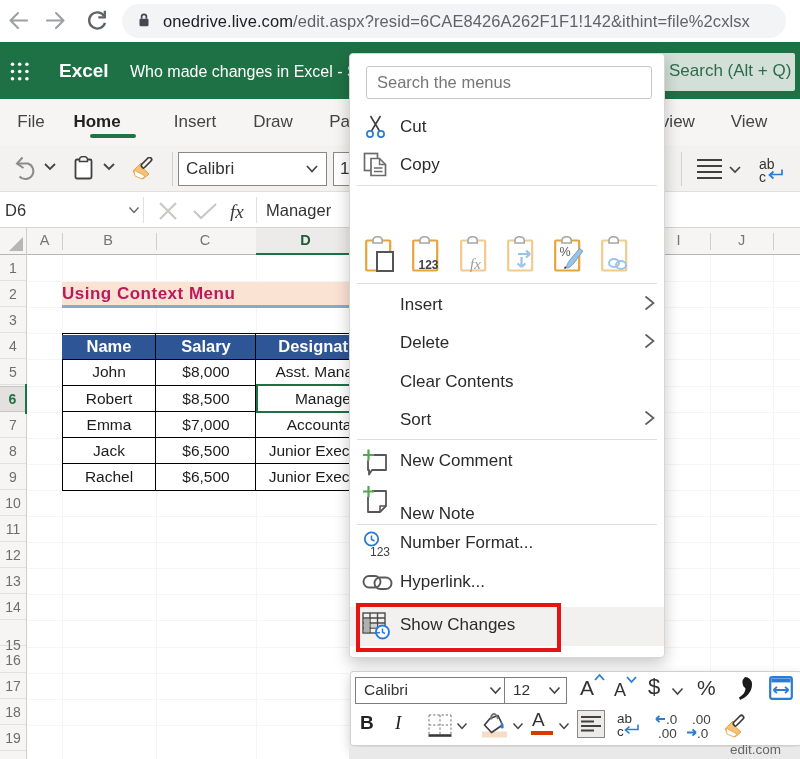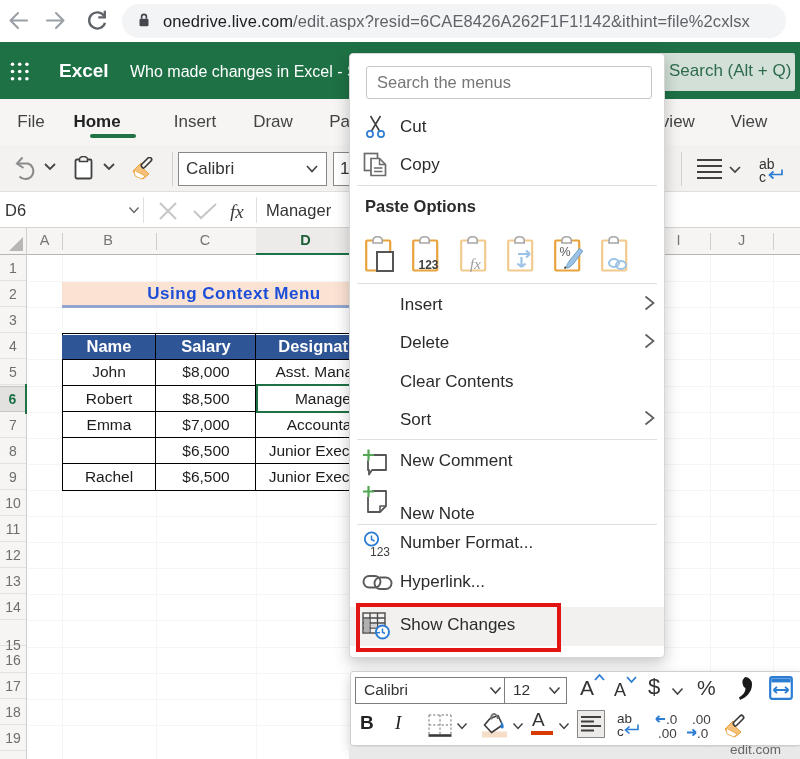--- a/index.html
+++ b/index.html
@@ -182,41 +182,42 @@
     <div class="abs" style="left:27px;top:672.6px;width:773px;height:1px;background:#f6f5f4;"></div>
     <div class="abs" style="left:27px;top:698.7px;width:773px;height:1px;background:#f6f5f4;"></div>
     <div class="abs" style="left:27px;top:724.8px;width:773px;height:1px;background:#f6f5f4;"></div>
     <div class="abs" style="left:62px;top:255px;width:1px;height:504px;background:#f6f5f4;"></div>
     <div class="abs" style="left:156px;top:255px;width:1px;height:504px;background:#f6f5f4;"></div>
     <div class="abs" style="left:256px;top:255px;width:1px;height:504px;background:#f6f5f4;"></div>
     <div class="abs" style="left:710px;top:255px;width:1px;height:504px;background:#f6f5f4;"></div>
     <div class="abs" style="left:773px;top:255px;width:1px;height:504px;background:#f6f5f4;"></div>
 <div class="abs" style="left:62px;top:282px;width:333px;height:23.3px;background:#fbe3d4;"></div>
 <div class="abs" style="left:62px;top:305.3px;width:333px;height:2.6px;background:#93a5ce;"></div>
-<div class="abs" style="left:62px;top:283.5px;width:344px;height:21px;text-align:center;font-size:17px;font-weight:bold;color:#1d4ed8;letter-spacing:0.5px;">Using Context Menu</div>
+<div class="abs" style="left:62px;top:283.5px;width:344px;height:21px;font-size:17px;font-weight:bold;color:#be185d;letter-spacing:0.5px;">Using Context Menu</div>
 <div class="abs" style="left:62px;top:333.3px;width:295px;height:157.6px;border:1.4px solid #000;border-right:none;box-sizing:border-box;background:#fff;"></div>
     <div class="abs" style="left:62px;top:334.5px;width:295px;height:24.9px;background:#2e5596;"></div>
     <div class="abs ctr" style="left:62px;top:333.3px;width:94px;height:26.1px;font-size:16.5px;font-weight:bold;color:#fff;">Name</div>
     <div class="abs ctr" style="left:156px;top:333.3px;width:100px;height:26.1px;font-size:16.5px;font-weight:bold;color:#fff;">Salary</div>
     <div class="abs ctr" style="left:256px;top:333.3px;width:139px;height:26.1px;font-size:16.5px;font-weight:bold;color:#fff;">Designation</div>
     <div class="abs" style="left:155px;top:333.3px;width:1.4px;height:156.6px;background:#000;"></div>
     <div class="abs" style="left:255px;top:333.3px;width:1.4px;height:156.6px;background:#000;"></div>
     <div class="abs" style="left:62px;top:358.7px;width:295px;height:1.4px;background:#000;"></div>
     <div class="abs ctr" style="left:62px;top:359.4px;width:94px;height:26.1px;font-size:15.5px;color:#1c1c1c;">John</div>
     <div class="abs ctr" style="left:156px;top:359.4px;width:100px;height:26.1px;font-size:15.5px;color:#1c1c1c;">$8,000</div>
     <div class="abs ctr" style="left:256px;top:359.4px;width:139px;height:26.1px;font-size:15.5px;color:#1c1c1c;">Asst. Manager</div>
     <div class="abs" style="left:62px;top:384.8px;width:295px;height:1.4px;background:#000;"></div>
     <div class="abs ctr" style="left:62px;top:385.5px;width:94px;height:26.1px;font-size:15.5px;color:#1c1c1c;">Robert</div>
     <div class="abs ctr" style="left:156px;top:385.5px;width:100px;height:26.1px;font-size:15.5px;color:#1c1c1c;">$8,500</div>
     <div class="abs ctr" style="left:256px;top:385.5px;width:139px;height:26.1px;font-size:15.5px;color:#1c1c1c;">Manager</div>
     <div class="abs" style="left:62px;top:410.9px;width:295px;height:1.4px;background:#000;"></div>
     <div class="abs ctr" style="left:62px;top:411.6px;width:94px;height:26.1px;font-size:15.5px;color:#1c1c1c;">Emma</div>
     <div class="abs ctr" style="left:156px;top:411.6px;width:100px;height:26.1px;font-size:15.5px;color:#1c1c1c;">$7,000</div>
     <div class="abs ctr" style="left:256px;top:411.6px;width:139px;height:26.1px;font-size:15.5px;color:#1c1c1c;">Accountant</div>
     <div class="abs" style="left:62px;top:437.0px;width:295px;height:1.4px;background:#000;"></div>
+    <div class="abs ctr" style="left:62px;top:437.7px;width:94px;height:26.1px;font-size:15.5px;color:#1c1c1c;">Jack</div>
     <div class="abs ctr" style="left:156px;top:437.7px;width:100px;height:26.1px;font-size:15.5px;color:#1c1c1c;">$6,500</div>
     <div class="abs ctr" style="left:256px;top:437.7px;width:139px;height:26.1px;font-size:15.5px;color:#1c1c1c;">Junior Executive</div>
     <div class="abs" style="left:62px;top:463.1px;width:295px;height:1.4px;background:#000;"></div>
     <div class="abs ctr" style="left:62px;top:463.8px;width:94px;height:26.1px;font-size:15.5px;color:#1c1c1c;">Rachel</div>
     <div class="abs ctr" style="left:156px;top:463.8px;width:100px;height:26.1px;font-size:15.5px;color:#1c1c1c;">$6,500</div>
     <div class="abs ctr" style="left:256px;top:463.8px;width:139px;height:26.1px;font-size:15.5px;color:#1c1c1c;">Junior Executive</div>
     <div class="abs" style="left:256px;top:384.3px;width:110px;height:28.5px;border:2.2px solid #1e7145;border-right:none;box-sizing:border-box;"></div>
 <div class="abs" style="left:349px;top:53px;width:316px;height:605px;background:#fff;border:1px solid #d6d6d6;border-radius:4px;box-shadow:0 6px 16px rgba(0,0,0,0.22);box-sizing:border-box;"></div>
 <div class="abs" style="left:366px;top:66px;width:286px;height:33px;background:#fff;border:1px solid #c8c6c4;border-radius:3px;box-sizing:border-box;"></div>
 <div class="abs" style="left:377px;top:73px;font-size:16.5px;color:#767676;">Search the menus</div>
@@ -230,21 +231,20 @@
 </svg>
 <svg class="abs" style="left:363px;top:152px;" width="25" height="25" viewBox="0 0 25 25">
   <rect x="1.5" y="1.5" width="13" height="17" stroke="#6b6b6b" stroke-width="1.7" fill="#fff"></rect>
   <path d="M8 6.5 H16.5 L22.5 12.5 V23.5 H8 Z" stroke="#6b6b6b" stroke-width="1.7" fill="#fff"></path>
   <path d="M16.5 6.5 V12.5 H22.5" stroke="#6b6b6b" stroke-width="1.4" fill="none"></path>
   <path d="M11 16 H19.5 M11 19.5 H19.5" stroke="#6b6b6b" stroke-width="1.3"></path>
 </svg>
 <div class="abs" style="left:400px;top:116.0px;height:22px;line-height:22px;font-size:17.0px;color:#2b2b2b;">Cut</div>
     <div class="abs" style="left:400px;top:154.0px;height:22px;line-height:22px;font-size:17.0px;color:#2b2b2b;text-align:center;">Copy</div>
     <div class="abs" style="left:357px;top:184.5px;width:300px;height:1px;background:#e1dfdd;"></div>
-    <div class="abs" style="left:365px;top:195px;height:22px;line-height:22px;font-size:16.5px;font-weight:bold;color:#2b2b2b;">Paste Options</div>
     <svg class="abs" style="left:365px;top:236px;" width="31" height="37" viewBox="0 0 31 37">
       <rect x="1.2" y="4.5" width="24" height="30" rx="1" stroke="#e8a33d" stroke-width="2.2" fill="#fff"></rect>
       <path d="M8 4.5 C8 1.5 11 0.8 12.6 0.8 C14.2 0.8 17.2 1.5 17.2 4.5 L17.2 7 L8 7 Z" fill="#fff" stroke="#a6a6a6" stroke-width="1.6"></path>
       <rect x="12" y="16" width="16" height="19" stroke="#555" stroke-width="2" fill="#fff"></rect>
     </svg>
     <svg class="abs" style="left:412px;top:236px;" width="31" height="37" viewBox="0 0 31 37">
       <rect x="1.2" y="4.5" width="24" height="30" rx="1" stroke="#e8a33d" stroke-width="2.2" fill="#fff"></rect>
       <path d="M8 4.5 C8 1.5 11 0.8 12.6 0.8 C14.2 0.8 17.2 1.5 17.2 4.5 L17.2 7 L8 7 Z" fill="#fff" stroke="#a6a6a6" stroke-width="1.6"></path>
       <text x="6.5" y="32.5" font-size="12" font-weight="bold" fill="#404040" font-family="Liberation Sans">123</text>
     </svg>

